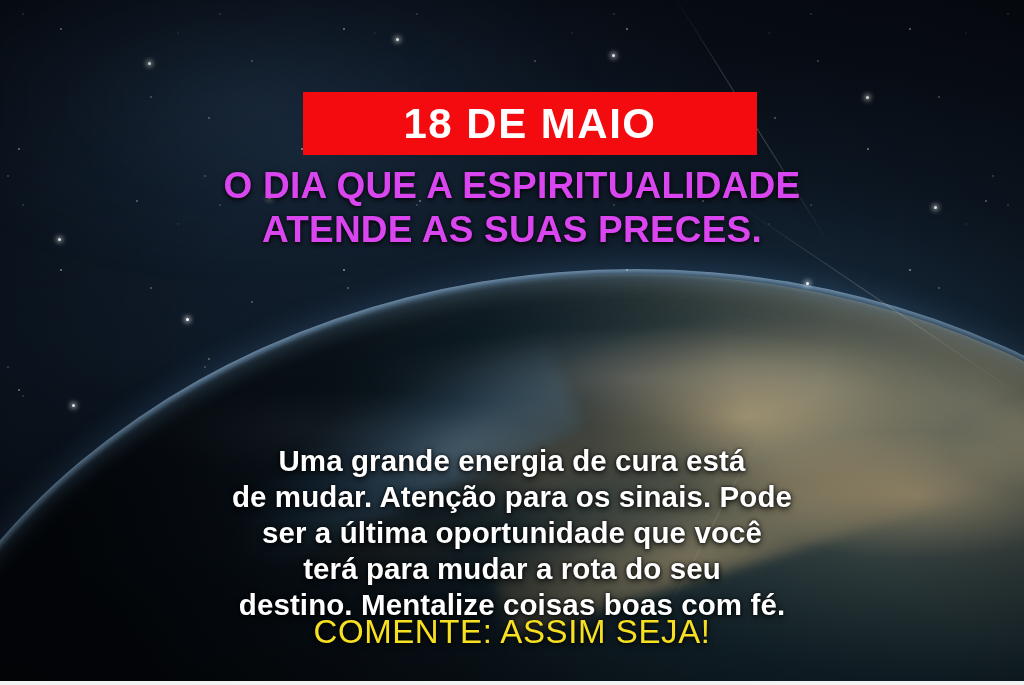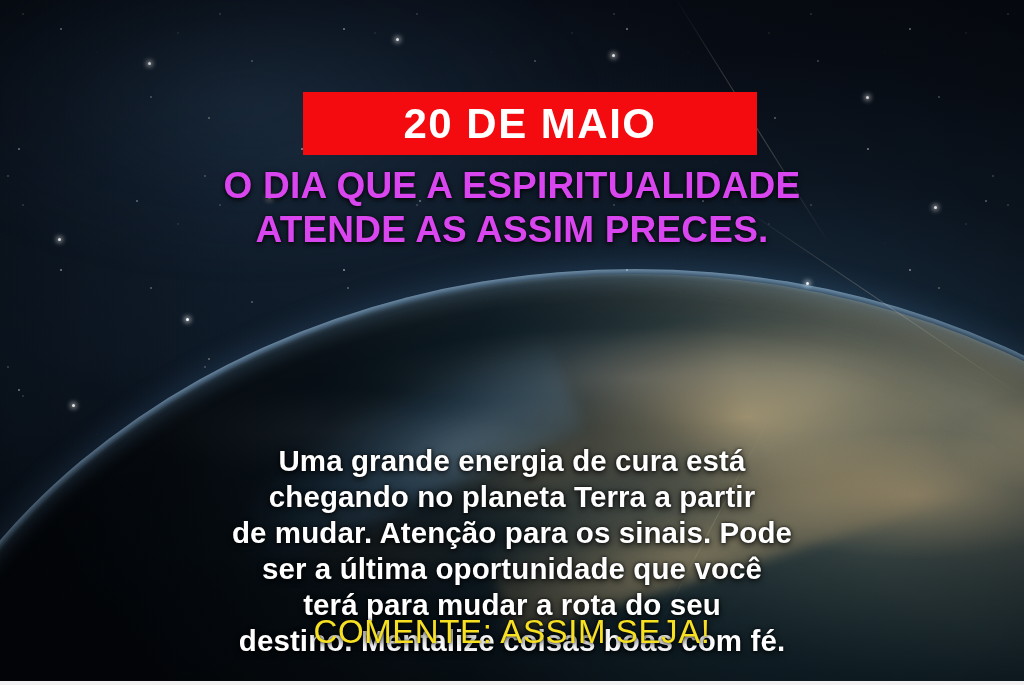--- a/index.html
+++ b/index.html
@@ -294,31 +294,30 @@
 
   <div class="streak s1"></div>
   <div class="streak s2"></div>
   <div class="streak s3"></div>
 
   <div class="vignette"></div>
 
   <div class="content">
 
     <div class="date-banner">
-      <div class="txt">20 DE MAIO</div>
+      <div class="txt">18 DE MAIO</div>
     </div>
 
     <div class="headline">
       <span class="l1">O DIA QUE A ESPIRITUALIDADE</span>
-      <span class="l2">ATENDE AS ASSIM PRECES.</span>
+      <span class="l2">ATENDE AS SUAS PRECES.</span>
     </div>
 
     <div class="body-copy">
       <span>Uma grande energia de cura está</span>
-      <span>chegando no planeta Terra a partir</span>
       <span>de mudar. Atenção para os sinais. Pode</span>
       <span>ser a última oportunidade que você</span>
       <span>terá para mudar a rota do seu</span>
       <span>destino. Mentalize coisas boas com fé.</span>
     </div>
 
     <div class="cta">COMENTE: ASSIM SEJA!</div>
   </div>
 
   <div class="bottom-edge"></div>

